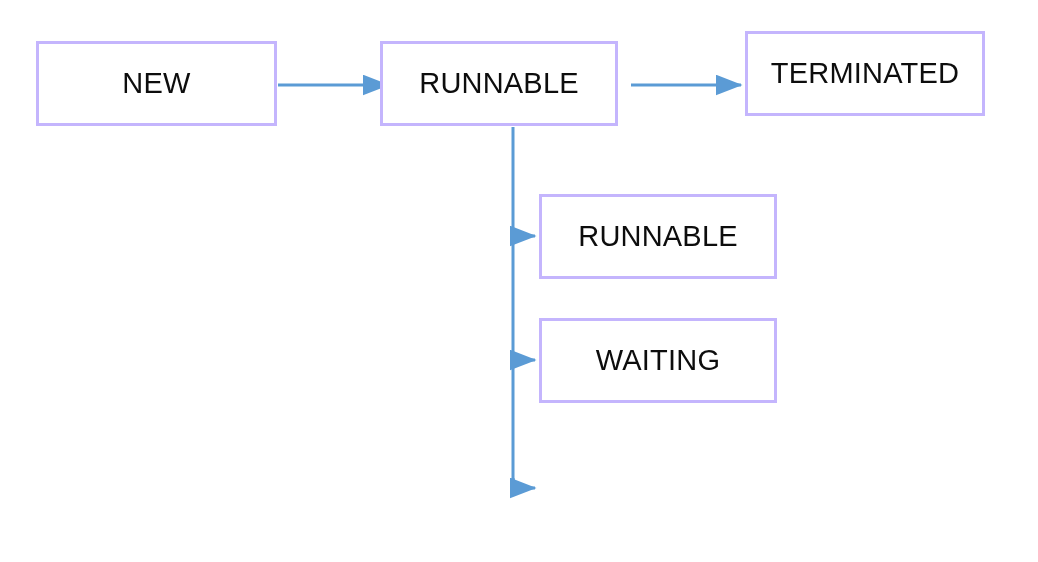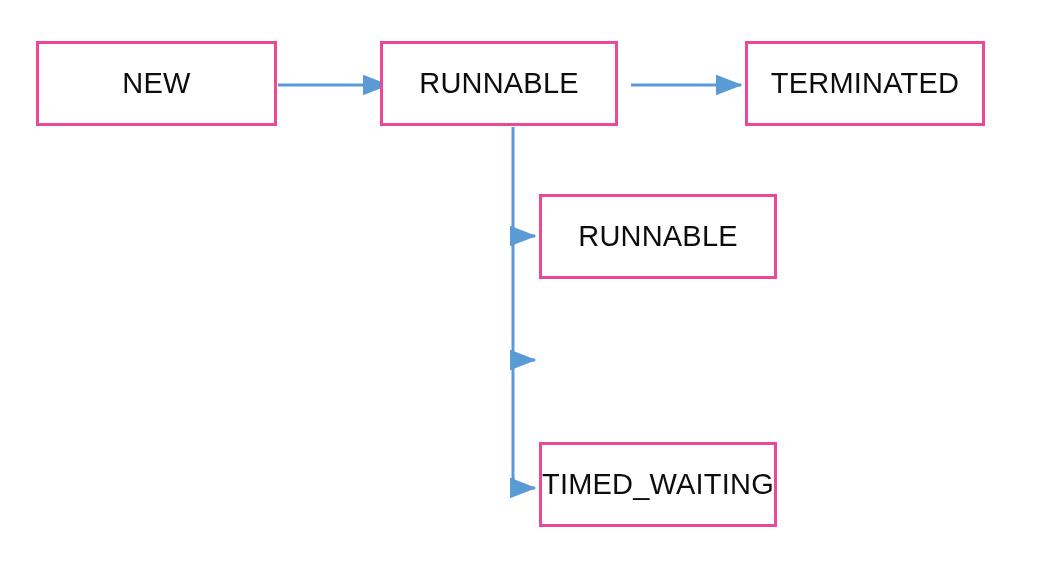--- a/index.html
+++ b/index.html
@@ -23,40 +23,40 @@
     left: 0;
     top: 0;
     width: 1038px;
     height: 562px;
     pointer-events: none;
   }
   .state-box {
     position: absolute;
     box-sizing: border-box;
     background: #ffffff;
-    border: 3px solid #ec4899;
+    border: 3px solid #c4b5fd;
     display: flex;
     align-items: center;
     justify-content: center;
     z-index: 2;
     text-align: center;
   }
   .state-label {
     font-family: "Liberation Sans", sans-serif;
     font-size: 29px;
     font-weight: 400;
     color: #0d0d0d;
     letter-spacing: 0.2px;
     line-height: 1;
     white-space: nowrap;
   }
   
   #box-new          { left: 36px;  top: 41px;  width: 241px; height: 85px; }
   #box-runnable     { left: 380px; top: 41px;  width: 238px; height: 85px; }
-  #box-terminated   { left: 745px; top: 41px;  width: 240px; height: 85px; }
+  #box-terminated   { left: 745px; top: 31px;  width: 240px; height: 85px; }
   #box-blocked      { left: 539px; top: 194px; width: 238px; height: 85px; }
   #box-waiting      { left: 539px; top: 318px; width: 238px; height: 85px; }
   #box-timed-waiting{ left: 539px; top: 442px; width: 238px; height: 85px; }
 </style>
 </head>
 <body>
 
 <div id="diagram-canvas">
 
   <svg id="connector-layer" viewBox="0 0 1038 562" width="1038" height="562" xmlns="http://www.w3.org/2000/svg">
@@ -100,18 +100,18 @@
   </div>
 
   <div class="state-box" id="box-terminated">
     <span class="state-label">TERMINATED</span>
   </div>
 
   <div class="state-box" id="box-blocked">
     <span class="state-label">RUNNABLE</span>
   </div>
 
+  <div class="state-box" id="box-waiting">
+    <span class="state-label">WAITING</span>
+  </div>
 
-  <div class="state-box" id="box-timed-waiting">
-    <span class="state-label">TIMED_WAITING</span>
-  </div>
 
 </div>
 
 </body></html>

